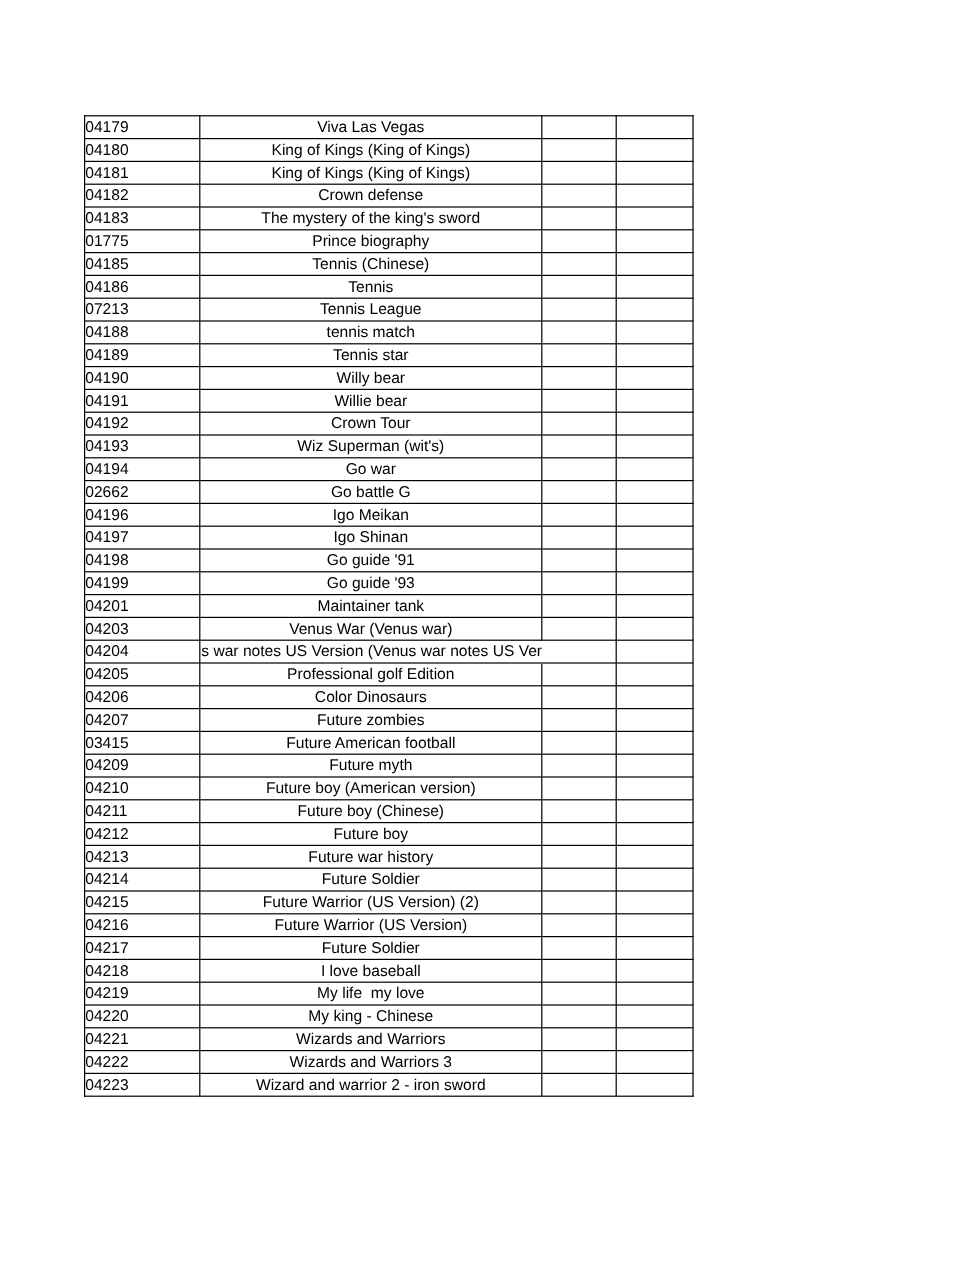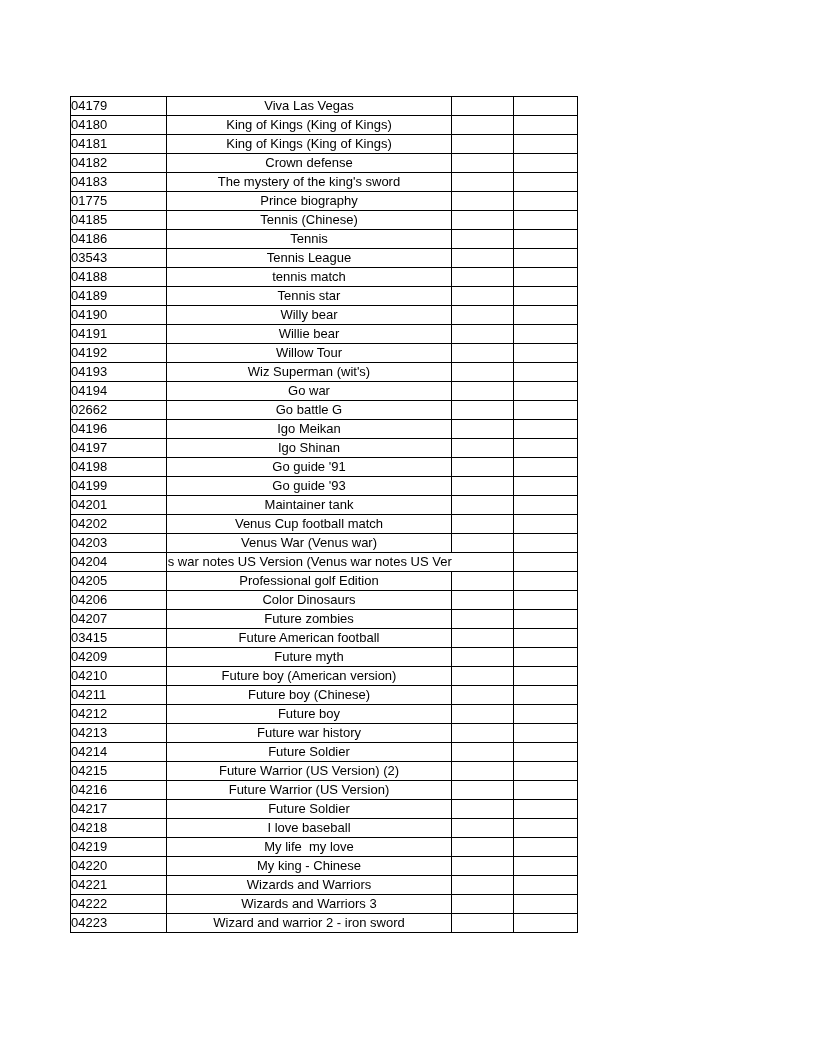--- a/index.html
+++ b/index.html
@@ -108,21 +108,21 @@
         <td class="c-cell"></td>
         <td class="d-cell"></td>
       </tr>
       <tr>
         <td class="id-cell">04186</td>
         <td class="title-cell">Tennis</td>
         <td class="c-cell"></td>
         <td class="d-cell"></td>
       </tr>
       <tr>
-        <td class="id-cell">03543</td>
+        <td class="id-cell">07213</td>
         <td class="title-cell">Tennis League</td>
         <td class="c-cell"></td>
         <td class="d-cell"></td>
       </tr>
       <tr>
         <td class="id-cell">04188</td>
         <td class="title-cell">tennis match</td>
         <td class="c-cell"></td>
         <td class="d-cell"></td>
       </tr>
@@ -139,21 +139,21 @@
         <td class="d-cell"></td>
       </tr>
       <tr>
         <td class="id-cell">04191</td>
         <td class="title-cell">Willie bear</td>
         <td class="c-cell"></td>
         <td class="d-cell"></td>
       </tr>
       <tr>
         <td class="id-cell">04192</td>
-        <td class="title-cell">Willow Tour</td>
+        <td class="title-cell">Crown Tour</td>
         <td class="c-cell"></td>
         <td class="d-cell"></td>
       </tr>
       <tr>
         <td class="id-cell">04193</td>
         <td class="title-cell">Wiz Superman (wit's)</td>
         <td class="c-cell"></td>
         <td class="d-cell"></td>
       </tr>
       <tr>
@@ -188,26 +188,20 @@
       </tr>
       <tr>
         <td class="id-cell">04199</td>
         <td class="title-cell">Go guide '93</td>
         <td class="c-cell"></td>
         <td class="d-cell"></td>
       </tr>
       <tr>
         <td class="id-cell">04201</td>
         <td class="title-cell">Maintainer tank</td>
-        <td class="c-cell"></td>
-        <td class="d-cell"></td>
-      </tr>
-      <tr>
-        <td class="id-cell">04202</td>
-        <td class="title-cell">Venus Cup football match</td>
         <td class="c-cell"></td>
         <td class="d-cell"></td>
       </tr>
       <tr>
         <td class="id-cell">04203</td>
         <td class="title-cell">Venus War (Venus war)</td>
         <td class="c-cell"></td>
         <td class="d-cell"></td>
       </tr>
       <tr class="overflow-row">

